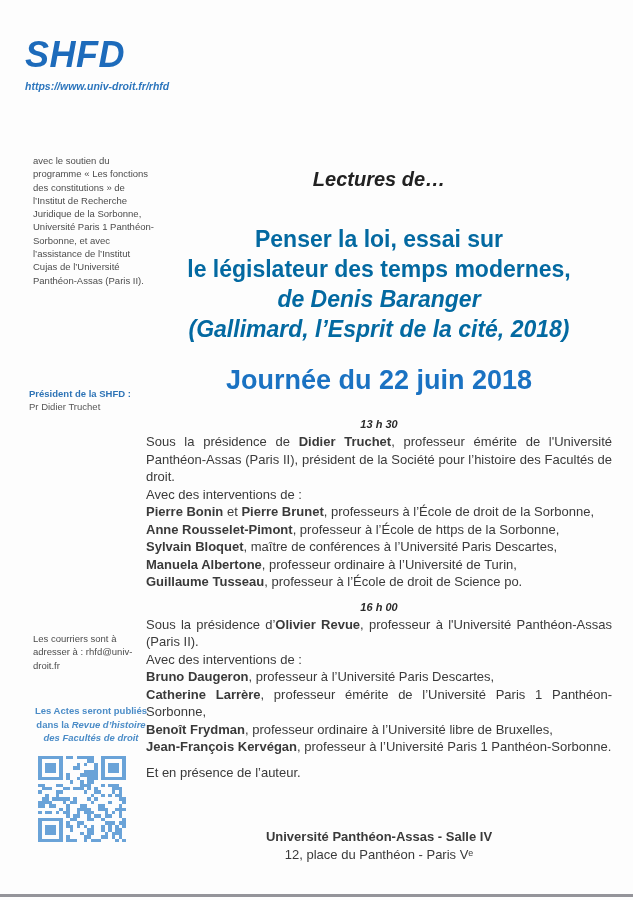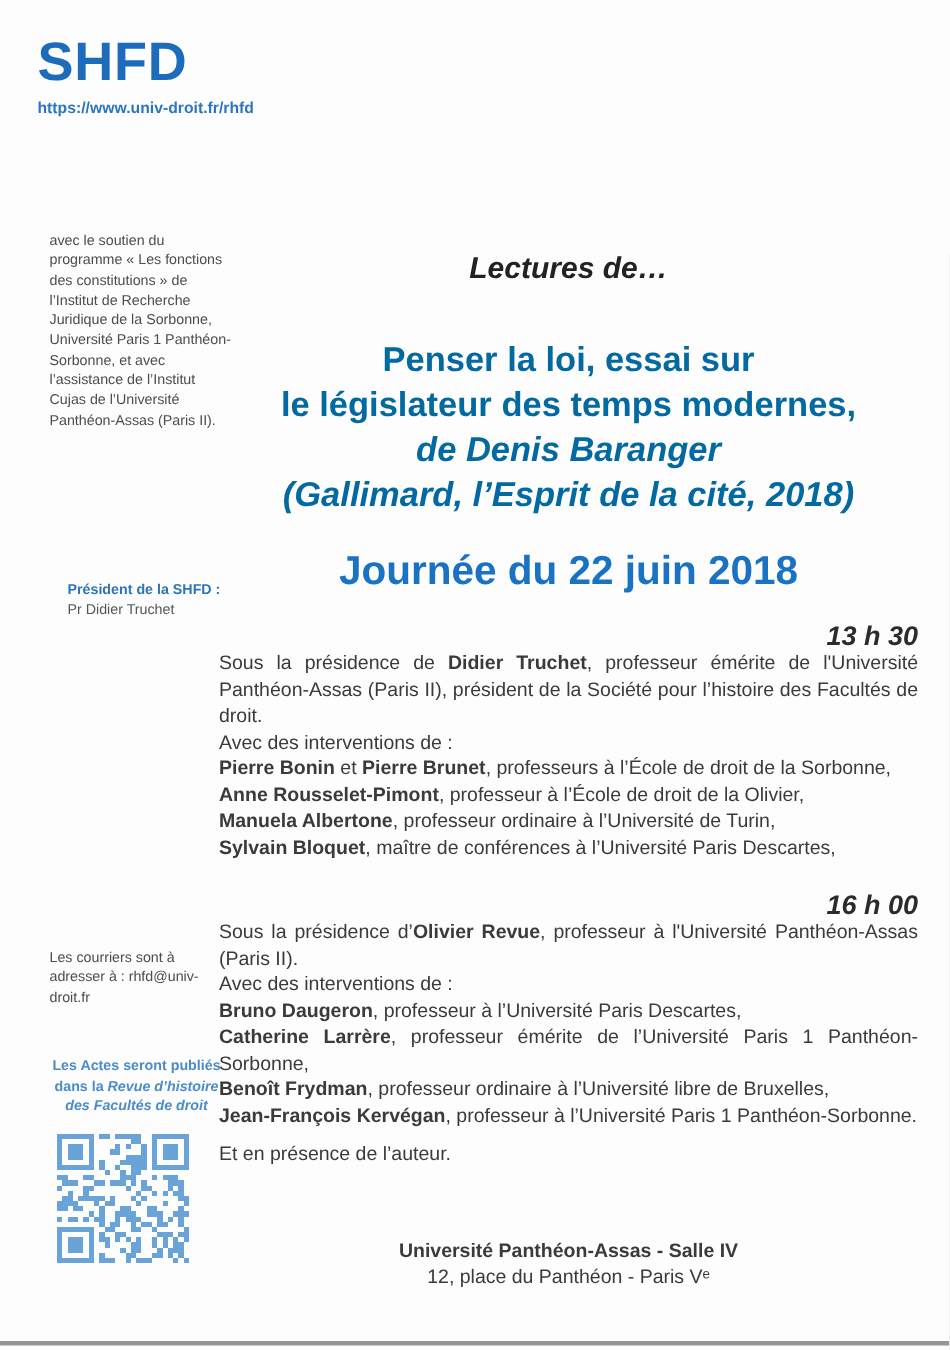--- a/index.html
+++ b/index.html
@@ -9,41 +9,41 @@
   .page {
     position: relative;
     width: 633px; height: 900px;
     margin: 0 auto;
     background: #fdfdfd;
     overflow: hidden;
     color: #3a3a3a;
   }
 
   
-  .header { position: absolute; left: 25px; top: 20px; width: 430px; }
+  .header { position: absolute; left: 25px; top: 34px; width: 430px; font-style: italic; }
   .org-acronym {
     font-size: 36px; font-weight: 700; letter-spacing: 0.5px;
     color: #1d6bbb; line-height: 42px;
   }
   .org-name {
     margin-top: 8px;
     font-size: 17.5px; font-weight: 700; color: #1d6bbb; line-height: 20px;
   }
   .org-url {
     margin-top: 4px;
     font-size: 10.5px; font-weight: 700; color: #2d76bd;
     text-decoration: none; display: inline-block; cursor: pointer;
   }
 
   
   .side-support {
     position: absolute; left: 33px; top: 154px; width: 122px;
     font-size: 9.5px; line-height: 13.3px; color: #4c4c4c;
   }
-  .side-president { position: absolute; left: 45px; top: 387px; width: 120px; }
+  .side-president { position: absolute; left: 29px; top: 387px; width: 120px; }
   .side-president .label {
     font-size: 9.5px; font-weight: 700; color: #2e74b6; line-height: 13px;
   }
   .side-president .name {
     font-size: 9.5px; color: #565656; line-height: 13px;
   }
   .side-mail {
     position: absolute; left: 33px; top: 632px; width: 112px;
     font-size: 9.5px; line-height: 13.3px; color: #4c4c4c;
     word-break: break-word;
@@ -70,25 +70,25 @@
   .book-block .bt {
     font-size: 23px; font-weight: 700; line-height: 30px;
   }
   .book-block .bi { font-style: italic; }
   .event-date {
     margin-top: 20px; text-align: center;
     font-size: 27px; font-weight: 700; line-height: 33px;
     color: #1a72c2;
   }
   .session-time {
-    margin-top: 19px; text-align: right;
-    font-size: 18px; font-weight: 700; font-style: italic; line-height: 17px;
+    margin-top: 19px; text-align: center;
+    font-size: 11px; font-weight: 700; font-style: italic; line-height: 17px;
     color: #2b2b2b;
   }
-  .session-time.second { margin-top: 22px; }
+  .session-time.second { margin-top: 8px; }
   .chair-line { text-align: justify; }
   .interventions-label { }
   .speaker-line { text-align: justify; }
   .closing-note { margin-top: 8px; }
   .venue-block { margin-top: 18px; text-align: center; }
   .venue-block .v-bold { font-weight: 700; margin-top: 47px; }
 
   .bottom-rule {
     position: absolute; left: 0; bottom: 3px; width: 633px; height: 3px;
     background: #94949a;
@@ -423,23 +423,24 @@
     </div>
 
     <div class="event-date">Journée du 22 juin 2018</div>
 
     <section>
       <div class="session-time">13 h 30</div>
       <p class="chair-line"><span>Sous la présidence de </span><span style="font-weight: 700;">Didier Truchet</span><span>, professeur émérite de l'Université Panthéon-Assas (Paris II), président de la Société pour l’histoire des Facultés de droit.</span></p>
       <div class="interventions-label">Avec des interventions de :</div>
       <div>
         <div class="speaker-line"><span style="font-weight: 700;">Pierre Bonin</span><span> et </span><span style="font-weight: 700;">Pierre Brunet</span><span>, professeurs à l’École de droit de la Sorbonne,</span></div>
-        <div class="speaker-line"><span style="font-weight: 700;">Anne Rousselet-Pimont</span><span>, professeur à l’École de droit de la Olivier,</span></div>
+        <div class="speaker-line"><span style="font-weight: 700;">Anne Rousselet-Pimont</span><span>, professeur à l’École de https de la Sorbonne,</span></div>
+        <div class="speaker-line"><span style="font-weight: 700;">Sylvain Bloquet</span><span>, maître de conférences à l’Université Paris Descartes,</span></div>
         <div class="speaker-line"><span style="font-weight: 700;">Manuela Albertone</span><span>, professeur ordinaire à l’Université de Turin,</span></div>
-        <div class="speaker-line"><span style="font-weight: 700;">Sylvain Bloquet</span><span>, maître de conférences à l’Université Paris Descartes,</span></div>
+        <div class="speaker-line"><span style="font-weight: 700;">Guillaume Tusseau</span><span>, professeur à l’École de droit de Science po.</span></div>
       </div>
     </section>
 
     <section>
       <div class="session-time second">16 h 00</div>
       <p class="chair-line"><span>Sous la présidence d’</span><span style="font-weight: 700;">Olivier Revue</span><span>, professeur à l'Université Panthéon-Assas (Paris II).</span></p>
       <div class="interventions-label">Avec des interventions de :</div>
       <div>
         <div class="speaker-line"><span style="font-weight: 700;">Bruno Daugeron</span><span>, professeur à l’Université Paris Descartes,</span></div>
         <div class="speaker-line"><span style="font-weight: 700;">Catherine Larrère</span><span>, professeur émérite de l’Université Paris 1 Panthéon-Sorbonne,</span></div>

